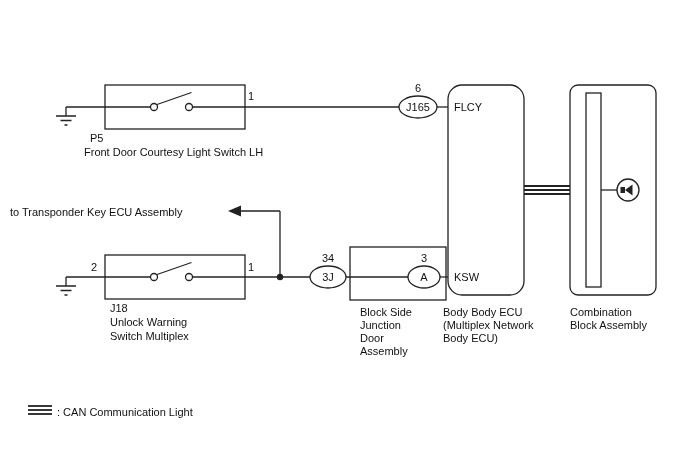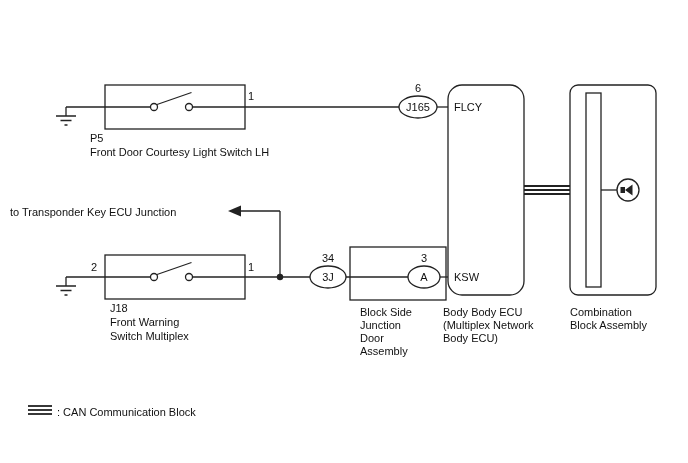--- a/index.html
+++ b/index.html
@@ -87,42 +87,42 @@
       </g>
 
     </g>
   </svg>
 
   <div class="lbl" style="left:248px;top:90px">1</div>
   <div class="lbl ctr" style="left:406px;top:82px;width:24px">6</div>
   <div class="lbl ctr" style="left:399px;top:101px;width:38px">J165</div>
   <div class="lbl" style="left:454px;top:101px">FLCY</div>
   <div class="lbl" style="left:90px;top:132px">P5</div>
-  <div class="lbl" style="left:90px;top:146px">Front Door Courtesy Light Switch LH</div>
+  <div class="lbl" style="left:84px;top:146px">Front Door Courtesy Light Switch LH</div>
 
-  <div class="lbl" style="left:10px;top:206px">to Transponder Key ECU Junction</div>
+  <div class="lbl" style="left:10px;top:206px">to Transponder Key ECU Assembly</div>
 
   <div class="lbl" style="left:91px;top:261px">2</div>
   <div class="lbl" style="left:248px;top:261px">1</div>
   <div class="lbl ctr" style="left:316px;top:252px;width:24px">34</div>
   <div class="lbl ctr" style="left:316px;top:271px;width:24px">3J</div>
   <div class="lbl ctr" style="left:412px;top:252px;width:24px">3</div>
   <div class="lbl ctr" style="left:412px;top:271px;width:24px">A</div>
   <div class="lbl" style="left:454px;top:271px">KSW</div>
   <div class="lbl" style="left:110px;top:302px">J18</div>
-  <div class="lbl" style="left:110px;top:316px">Front Warning</div>
+  <div class="lbl" style="left:110px;top:316px">Unlock Warning</div>
   <div class="lbl" style="left:110px;top:330px">Switch Multiplex</div>
 
   <div class="lbl" style="left:360px;top:306px">Block Side</div>
   <div class="lbl" style="left:360px;top:319px">Junction</div>
   <div class="lbl" style="left:360px;top:332px">Door</div>
   <div class="lbl" style="left:360px;top:345px">Assembly</div>
 
   <div class="lbl" style="left:443px;top:306px">Body Body ECU</div>
   <div class="lbl" style="left:443px;top:319px">(Multiplex Network</div>
   <div class="lbl" style="left:443px;top:332px">Body ECU)</div>
 
   <div class="lbl" style="left:570px;top:306px">Combination</div>
   <div class="lbl" style="left:570px;top:319px">Block Assembly</div>
 
-  <div class="lbl" style="left:57px;top:406px">: CAN Communication Block</div>
+  <div class="lbl" style="left:57px;top:406px">: CAN Communication Light</div>
 
 </div>
 
 </body></html>

